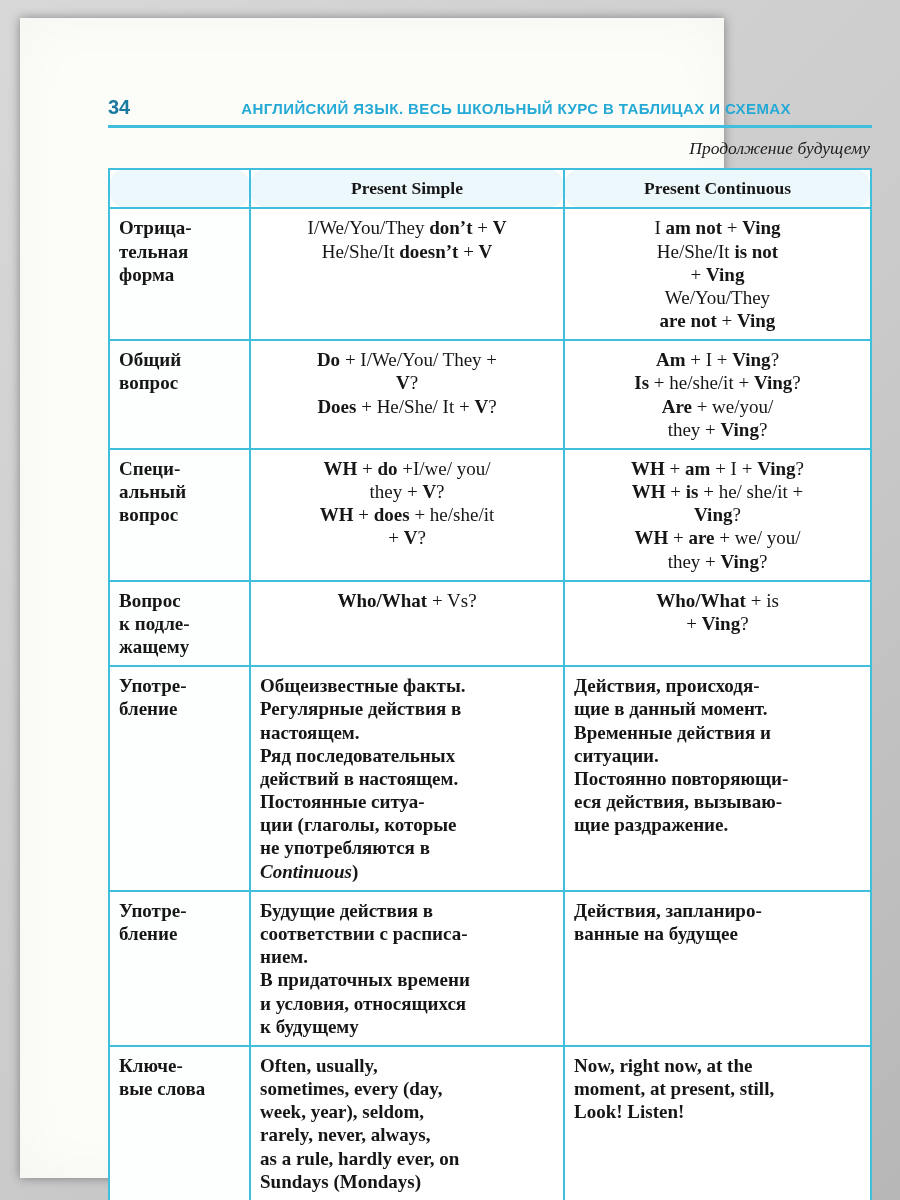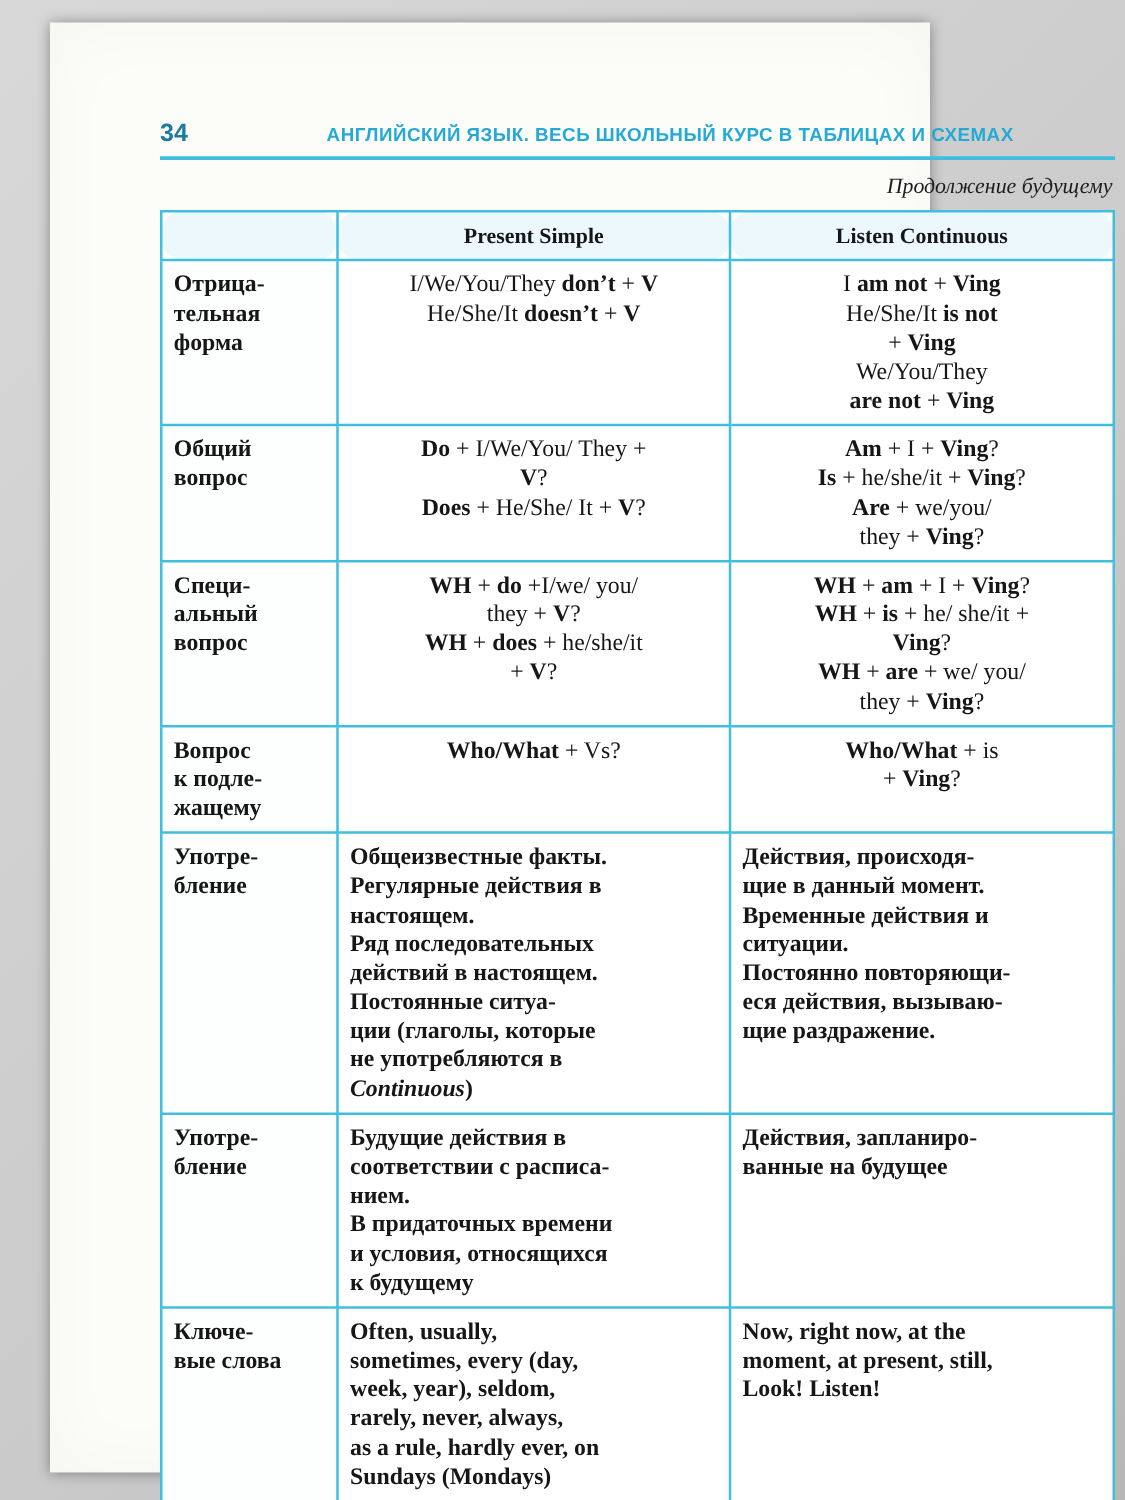--- a/index.html
+++ b/index.html
@@ -2,21 +2,21 @@
 <html><head>
 <meta charset="utf-8">
 <style>
   html,body{margin:0;padding:0;}
   body{
     width:900px;height:1200px;position:relative;overflow:hidden;
     background:linear-gradient(135deg,#d8d8d8 0%,#cbcbcb 55%,#b7b7b7 100%);
     font-family:"Liberation Serif", serif;
   }
   .page{
-    position:absolute;left:40px;top:18px;width:704px;height:1160px;
+    position:absolute;left:20px;top:18px;width:704px;height:1160px;
     background:#fcfcf9;
     box-shadow:0 0 10px rgba(0,0,0,0.38), inset 0 0 60px rgba(0,0,0,0.03);
   }
   .content{position:absolute;left:88px;top:34px;width:764px;}
   .runhead{display:flex;align-items:baseline;}
   .pagenum{
     font-family:"Liberation Sans", sans-serif;font-weight:bold;
     font-size:20px;color:#1a7aa0;flex:0 0 auto;
   }
   .runtitle{
@@ -68,21 +68,21 @@
     <table class="gram">
       <colgroup>
         <col class="c1">
           <col class="c2">
           <col class="c3">
       </colgroup>
       <thead>
           <tr>
             <th></th>
             <th>Present Simple</th>
-            <th>Listen Continuous</th>
+            <th>Present Continuous</th>
           </tr>
         </thead>
       <tbody>
           <tr>
             <td class="rowlabel">Отрица-<br>тельная<br>форма</td>
             <td class="c-center">I/We/You/They <b>don’t</b> + <b>V</b><br>He/She/It <b>doesn’t</b> + <b>V</b></td>
             <td class="c-center">I <b>am not</b> + <b>Ving</b><br>He/She/It <b>is not</b><br>+ <b>Ving</b><br>We/You/They<br><b>are not</b> + <b>Ving</b></td>
           </tr>
           <tr>
             <td class="rowlabel">Общий<br>вопрос</td>

